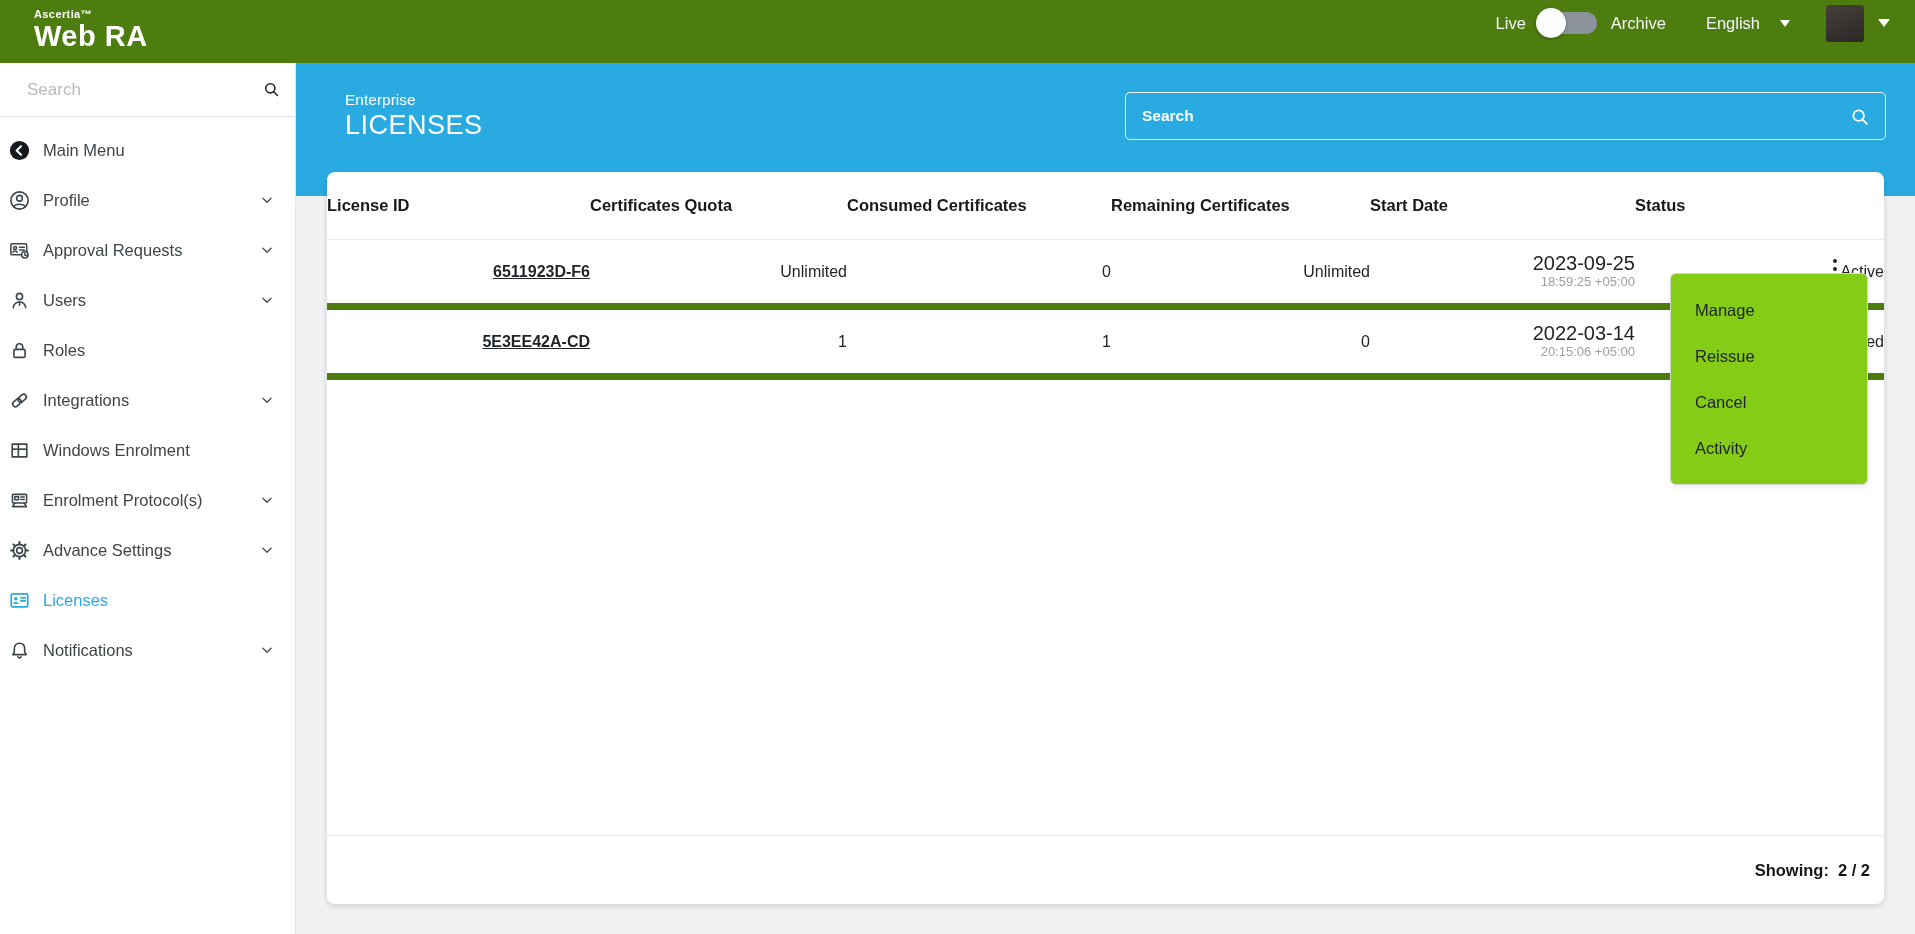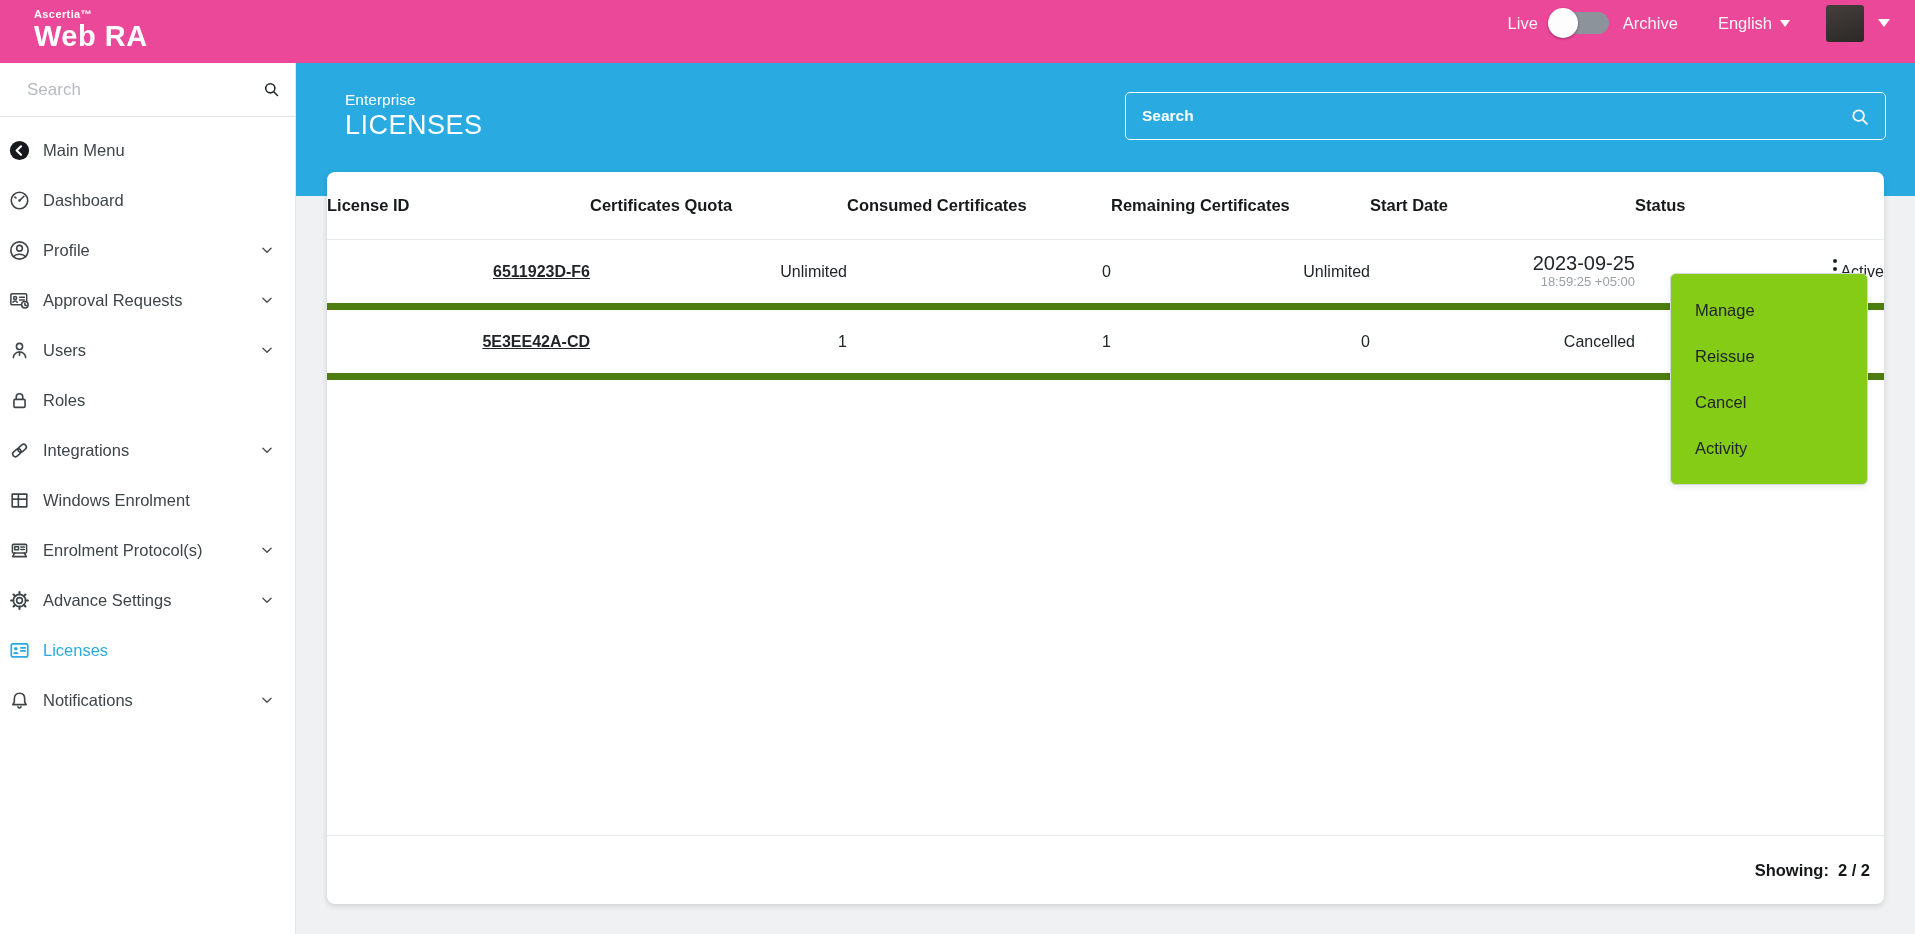--- a/index.html
+++ b/index.html
@@ -1,29 +1,29 @@
 <!DOCTYPE html>
 <html><head>
 <meta charset="utf-8">
 <style>
   * { margin:0; padding:0; box-sizing:border-box; }
   html,body { width:1915px; height:934px; }
   body { font-family:"Liberation Sans", sans-serif; }
   .stage { position:relative; width:1915px; height:934px; background:#eff1f2; overflow:hidden; }
 
   
-  .topbar { position:absolute; left:0; top:0; width:1915px; height:63px; background:#ec4899; z-index:30; }
+  .topbar { position:absolute; left:0; top:0; width:1915px; height:63px; background:#4d7c0f; z-index:30; }
   .logo { position:absolute; left:34px; top:8px; color:#fff; cursor:pointer; }
   .logo-sup { font-size:11px; font-weight:700; letter-spacing:.4px; display:block; }
   .logo-main { font-size:29px; font-weight:700; letter-spacing:.5px; line-height:32px; display:block; }
   .tb-right { position:absolute; right:25px; top:0; height:46px; display:flex; align-items:center; }
   .tb-label { color:#f2f5f7; font-size:16.5px; }
   .toggle { position:relative; width:58px; height:22px; background:#8d939b; border-radius:11px; margin:0 14px 0 13px; cursor:pointer; }
   .toggle-knob { position:absolute; left:-3px; top:-4px; width:30px; height:30px; border-radius:50%; background:#fdfdfd; box-shadow:0 1px 3px rgba(0,0,0,.35); }
-  .lang { display:flex; align-items:center; gap:8px; margin-left:40px; cursor:pointer; }
+  .lang { display:flex; align-items:center; gap:20px; margin-left:40px; cursor:pointer; }
   .avatar { width:38px; height:37px; border-radius:3px; margin-left:36px; background:linear-gradient(160deg,#46403c 0%,#332f2d 70%,#2b2927 100%); cursor:pointer; }
   .caret { width:0; height:0; border-left:6px solid transparent; border-right:6px solid transparent; border-top:8px solid #fff; margin-left:14px; cursor:pointer; }
   .caret.small { border-left-width:5px; border-right-width:5px; border-top-width:7px; margin-left:0; }
 
   
   .bluebar { position:absolute; left:296px; top:63px; width:1619px; height:133px; background:#29abe2; z-index:5; }
   .page-head { position:absolute; left:49px; top:27px; color:#fff; }
   .page-eyebrow { font-size:15.5px; line-height:20px; font-weight:400; }
   .page-title { font-size:27px; line-height:31px; font-weight:400; letter-spacing:.5px; }
   .blue-search { position:absolute; left:829px; top:29px; width:761px; height:48px; border:1px solid rgba(255,255,255,.95); border-radius:5px; }
@@ -100,31 +100,20 @@
       <div class="nav-item">
         <span class="ico">
           <svg width="23" height="23" viewBox="0 0 24 24">
             <circle cx="12" cy="12" r="10" fill="#15191d"></circle>
             <polyline points="13.6,7.6 9,12 13.6,16.4" fill="none" stroke="#ffffff" stroke-width="2.2" stroke-linecap="round" stroke-linejoin="round"></polyline>
           </svg>
         </span>
         <span class="lbl">Main Menu</span>
       </div>
 
-      <div class="nav-item">
-        <span class="ico">
-          <svg width="23" height="23" viewBox="0 0 24 24" fill="none" stroke="currentColor" stroke-width="1.7" stroke-linecap="round">
-            <circle cx="12" cy="12" r="8.6"></circle>
-            <line x1="12" y1="12" x2="16.6" y2="7.6"></line>
-            <line x1="7.2" y1="8.4" x2="8.3" y2="9.3"></line>
-            <line x1="12" y1="12" x2="12" y2="12.1" stroke-width="2.6"></line>
-          </svg>
-        </span>
-        <span class="lbl">Dashboard</span>
-      </div>
 
       <div class="nav-item">
         <span class="ico">
           <svg width="23" height="23" viewBox="0 0 24 24" fill="none" stroke="currentColor" stroke-width="1.7" stroke-linecap="round">
             <circle cx="12" cy="12" r="9"></circle>
             <circle cx="12" cy="9.6" r="3"></circle>
             <path d="M6.3,18.4 c1.2-3.4 10.2-3.4 11.4,0"></path>
           </svg>
         </span>
         <span class="lbl">Profile</span>
@@ -328,20 +317,24 @@
           <i></i>
           <i></i>
         </span>
     </div>
 
     <div class="grid-row trow">
       <div><a class="license-link">5E3EE42A-CD</a></div>
       <div>1</div>
       <div>1</div>
       <div>0</div>
+      <div class="datecell">
+        <div class="d">2022-03-14</div>
+        <div class="t">20:15:06 +05:00</div>
+      </div>
       <div>Cancelled</div>
       <span class="kebab">
           <i></i>
           <i></i>
           <i></i>
         </span>
     </div>
 
     <div class="card-spacer"></div>
 

